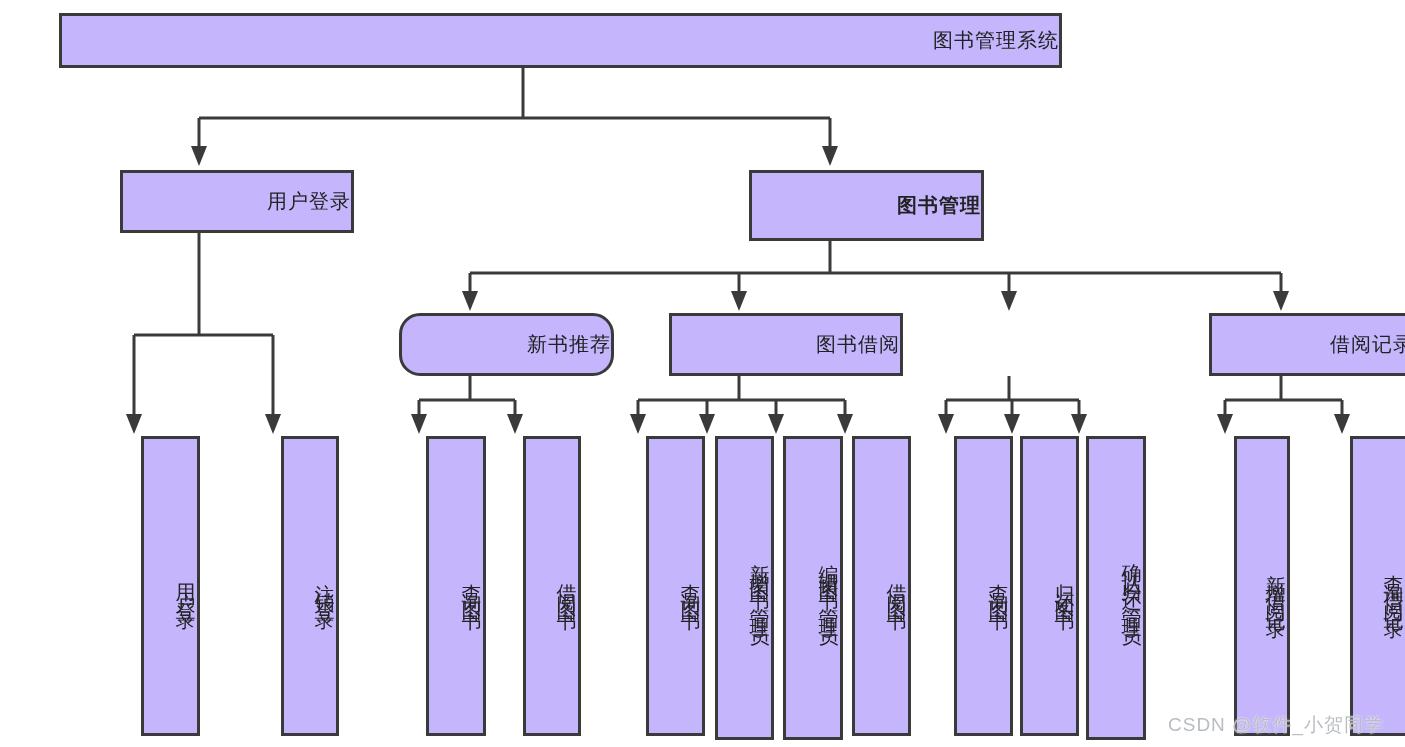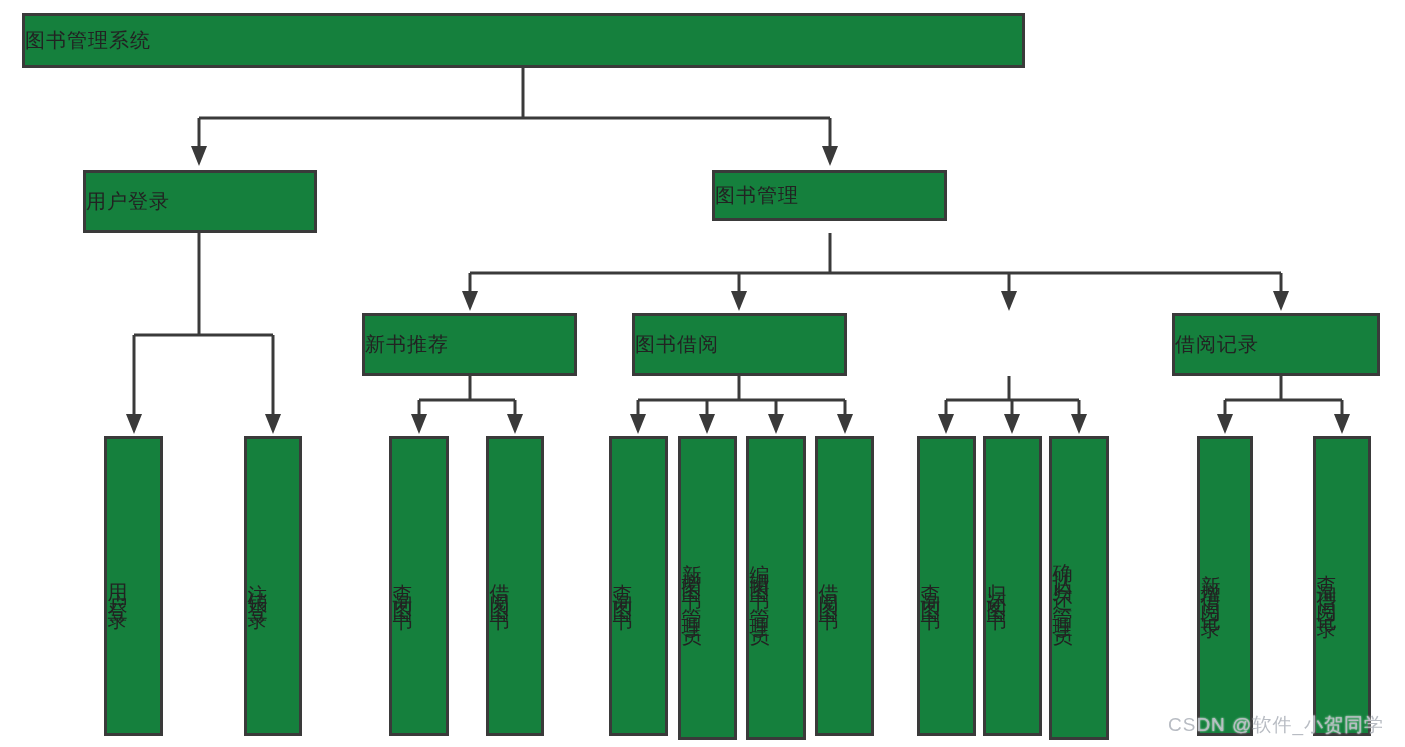--- a/index.html
+++ b/index.html
@@ -8,25 +8,26 @@
     width:1405px;height:747px;
     background:#ffffff;
     font-family:"Liberation Sans","DejaVu Sans",sans-serif;
     overflow:hidden;
   }
   #wires{position:absolute;left:0;top:0;width:1405px;height:747px;}
   .node{
     position:absolute;
     box-sizing:border-box;
     border:3px solid #3a3a3a;
-    background:#15803d;
+    background:#c4b5fd;
     display:flex;
     align-items:center;
-    justify-content:flex-start;
+    justify-content:flex-end;
     color:#222222;
+    margin-left:37px;
   }
   .node.h span{
     font-size:20px;
     letter-spacing:1px;
     white-space:nowrap;
   }
   .node.v span{
     writing-mode:vertical-rl;
     font-size:20px;
     letter-spacing:9px;
@@ -118,28 +119,28 @@
     </g>
   </svg>
 
   <div class="node h" style="left:22px;top:13px;width:1003px;height:55px;">
     <span>图书管理系统</span>
   </div>
 
   <div class="node h" style="left:83px;top:170px;width:234px;height:63px;">
     <span>用户登录</span>
   </div>
-  <div class="node h" style="left:712px;top:170px;width:235px;height:51px;">
+  <div class="node h" style="left:712px;top:170px;width:235px;height:71px;font-weight:bold;">
     <span>图书管理</span>
   </div>
 
-  <div class="node h" style="left:362px;top:313px;width:215px;height:63px;">
+  <div class="node h" style="left:362px;top:313px;width:215px;height:63px;border-radius:21px;">
     <span>新书推荐</span>
   </div>
-  <div class="node h" style="left:632px;top:313px;width:215px;height:63px;">
+  <div class="node h" style="left:632px;top:313px;width:234px;height:63px;">
     <span>图书借阅</span>
   </div>
   <div class="node h" style="left:1172px;top:313px;width:208px;height:63px;">
     <span>借阅记录</span>
   </div>
 
   <div class="node v" style="left:104px;top:436px;width:59px;height:300px;">
     <span>用户登录</span>
   </div>
   <div class="node v" style="left:244px;top:436px;width:58px;height:300px;">

